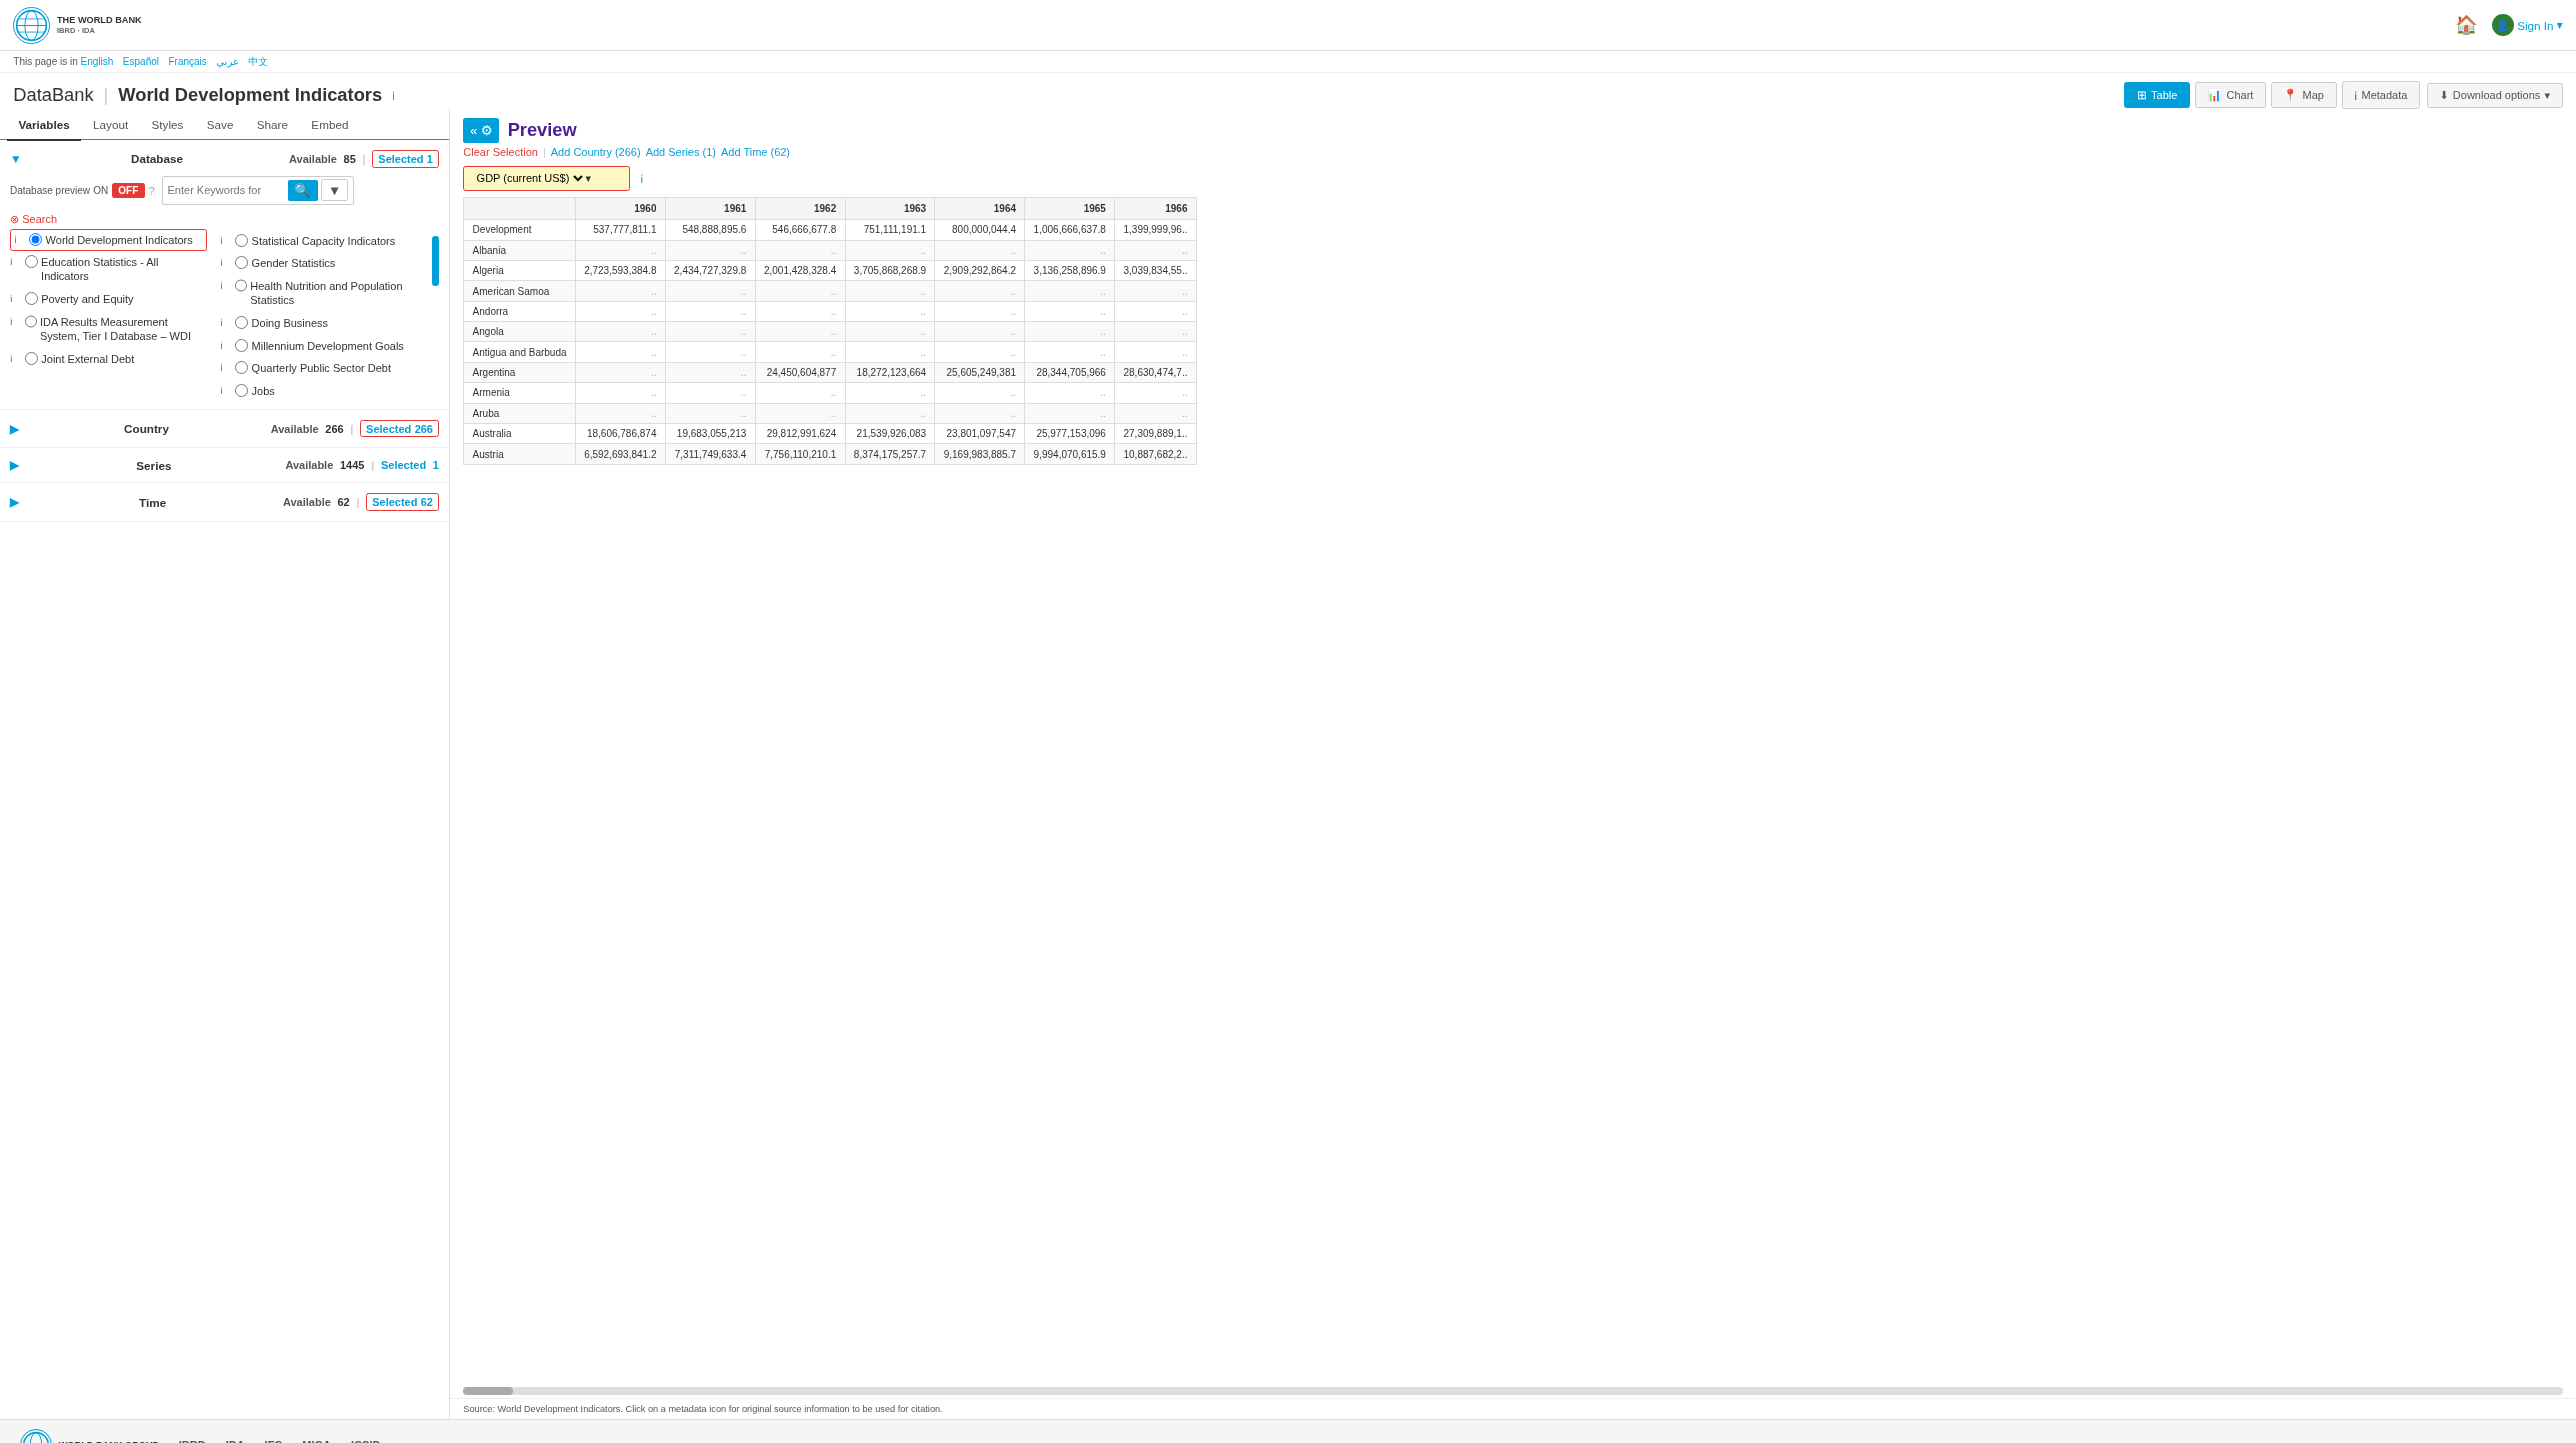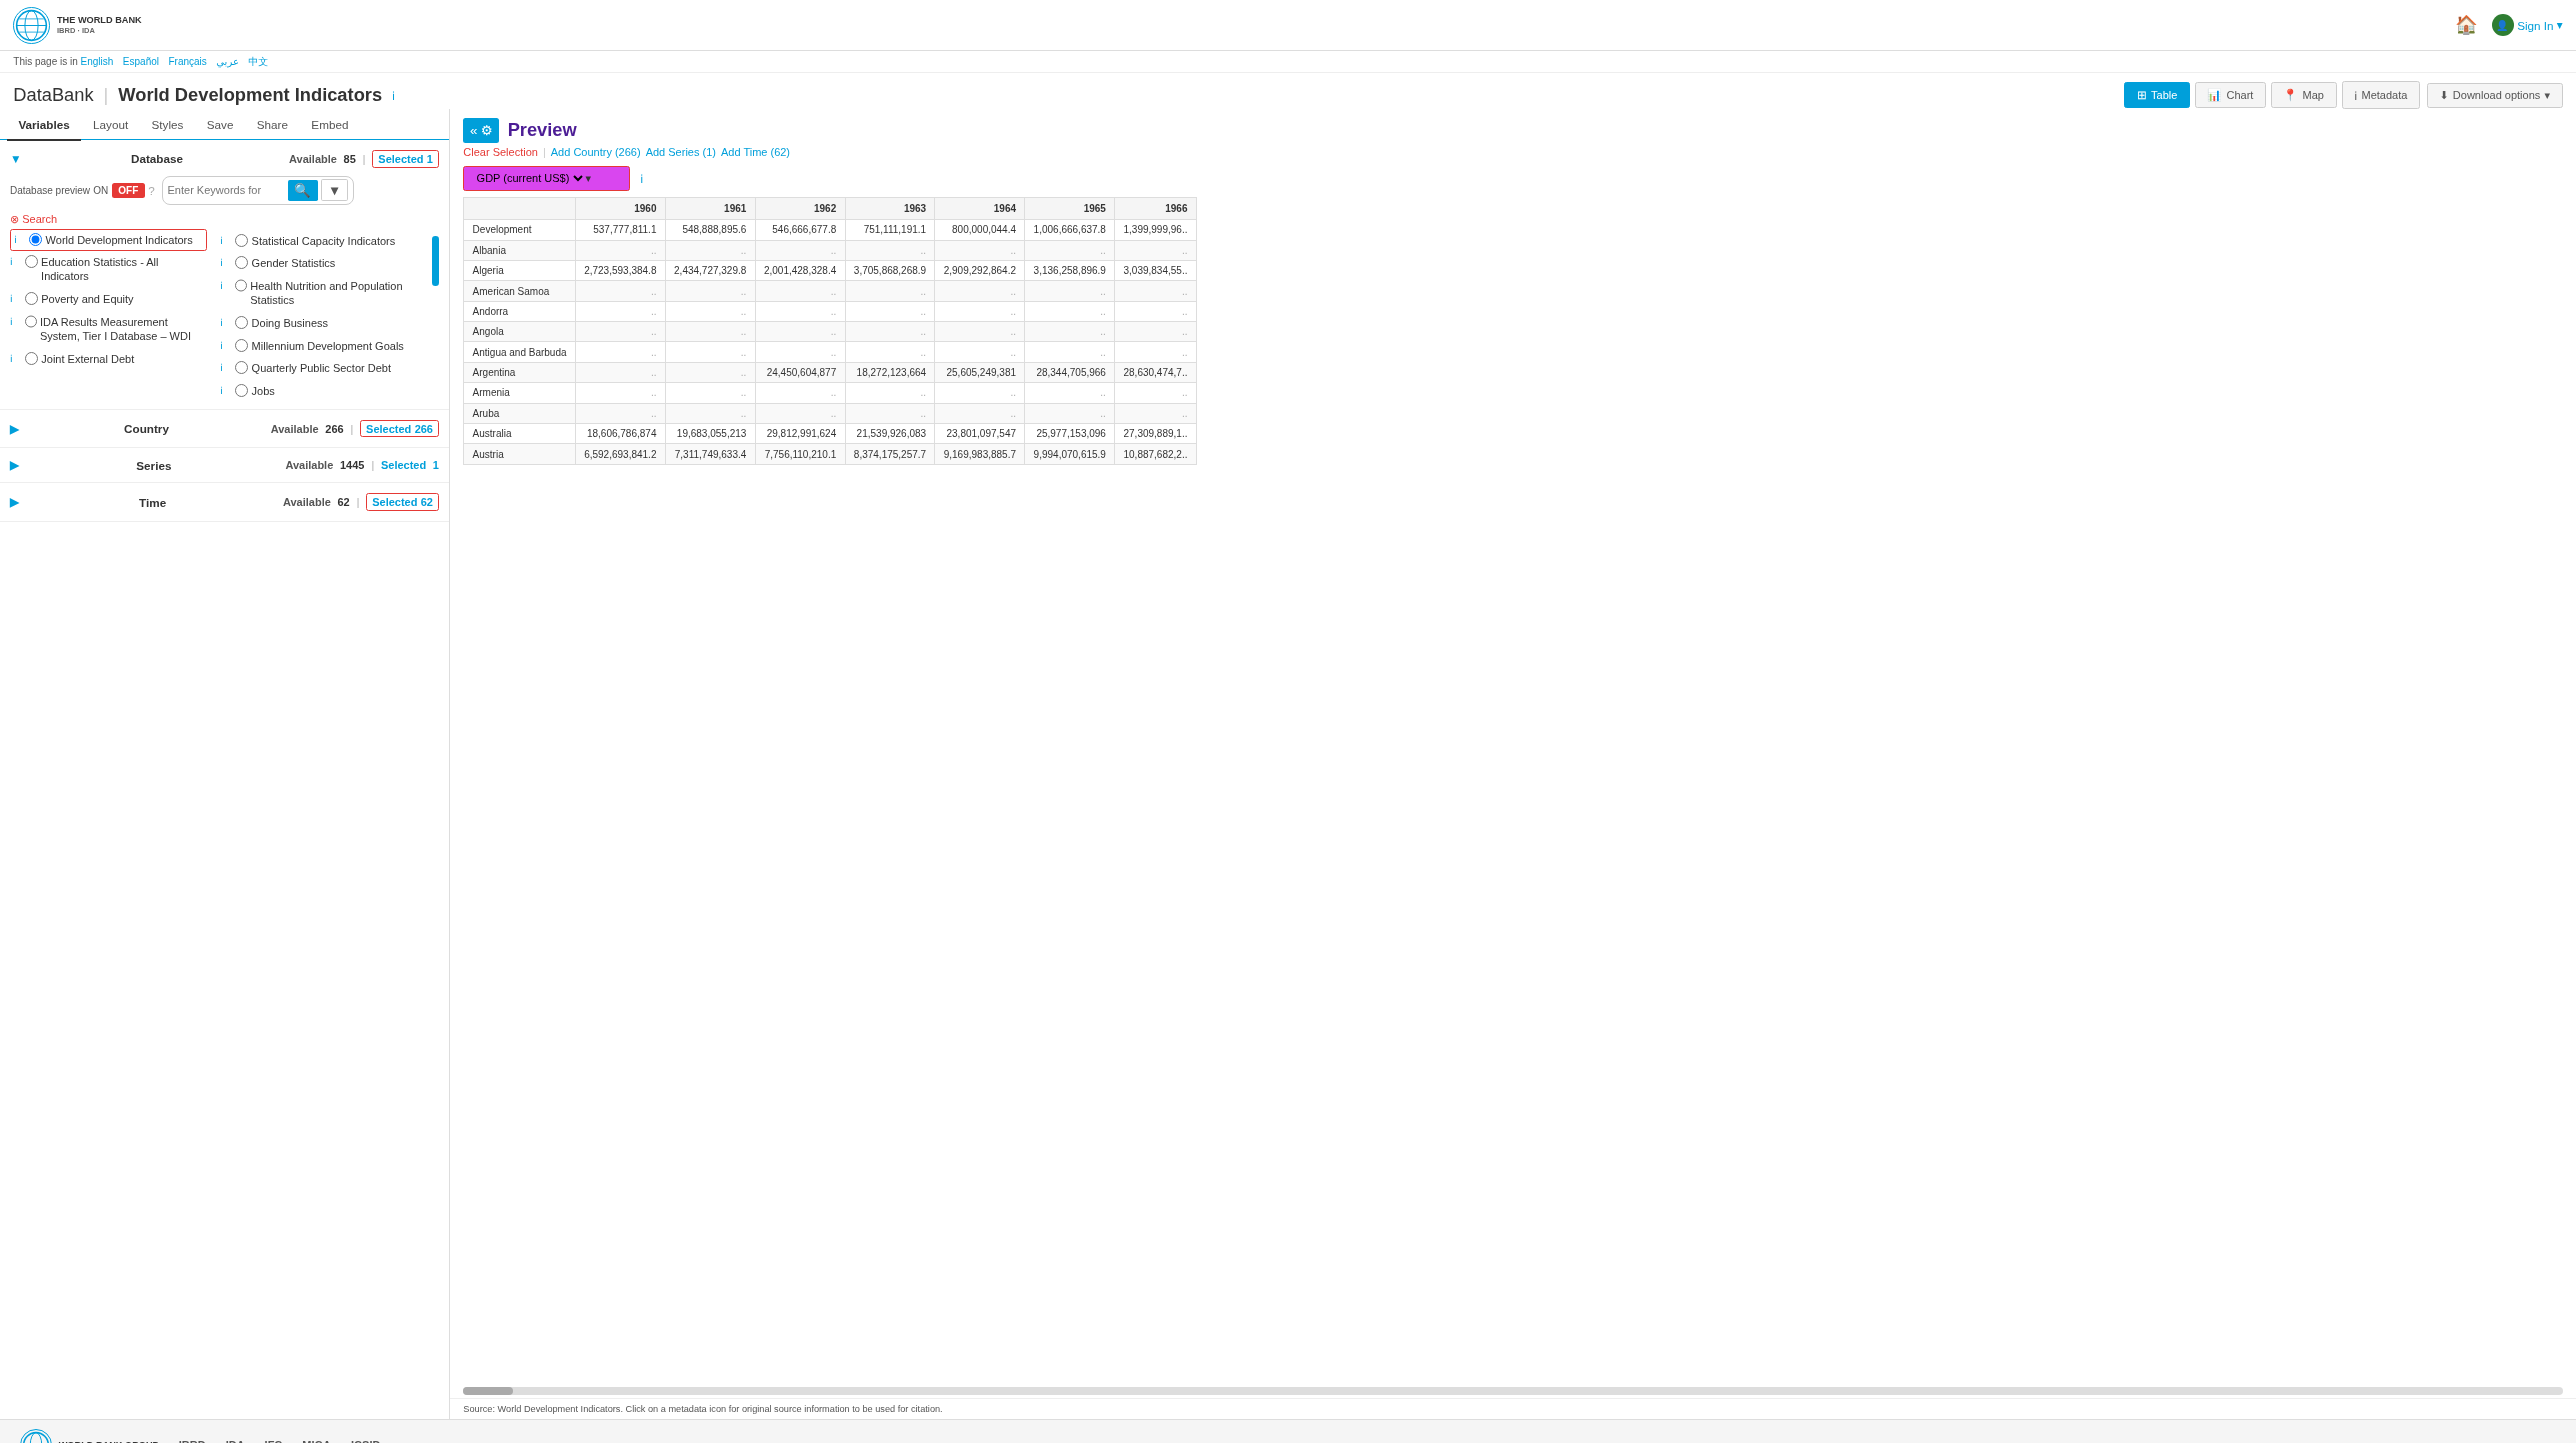--- a/index.html
+++ b/index.html
@@ -91,21 +91,21 @@
 
     
     .db-controls { display: flex; align-items: center; gap: 6.7px; padding: 5px 0; flex-wrap: wrap; }
     .toggle-group { display: flex; align-items: center; gap: 3.3px; font-size: 10px; }
     .toggle-off {
       background: #e53935; color: white; padding: 1.7px 6.7px; border-radius: 2.5px; font-size: 10px; font-weight: bold;
     }
     .toggle-on { color: #555; font-size: 10px; }
     .help-icon { color: #aaa; font-size: 11.7px; cursor: pointer; }
     .keyword-input {
-      display: flex; align-items: center; gap: 3.3px; border: 0.8px solid #ccc; border-radius: 8px; padding: 2.5px 5px;
+      display: flex; align-items: center; gap: 3.3px; border: 0.8px solid #ccc; border-radius: 2px; padding: 2.5px 5px;
     }
     .keyword-input input { border: none; outline: none; font-size: 11px; width: 117px; color: #aaa; }
     .search-btn { background: #009FDA; color: white; border: none; padding: 3.3px 6.7px; cursor: pointer; border-radius: 1.7px; }
     .filter-btn { background: none; border: 0.8px solid #ccc; padding: 2.5px 5.8px; cursor: pointer; border-radius: 1.7px; color: #555; }
 
     
     .db-list { max-height: 217px; overflow-y: auto; font-size: 11px; }
     .db-col { flex: 1; padding-right: 6.7px; }
     .db-item { display: flex; align-items: flex-start; gap: 3.3px; padding: 4.2px 0; line-height: 1.3; }
     .db-item .info-i { color: #009FDA; font-size: 10px; cursor: pointer; min-width: 11.7px; }
@@ -130,21 +130,21 @@
     .preview-title { font-size: 18.3px; font-weight: bold; color: #4c1d95; }
 
     .preview-actions { display: flex; align-items: center; gap: 5px; padding: 0 13.3px 5px 13.3px; font-size: 11px; }
     .clear-sel-btn { color: #e53935; cursor: pointer; background: none; border: none; font-size: 11px; }
     .action-link { color: #009FDA; cursor: pointer; background: none; border: none; font-size: 11px; }
     .action-sep { color: #ccc; }
 
     .gdp-dropdown-row { padding: 3.3px 13.3px 6.7px 13.3px; display: flex; align-items: center; gap: 6.7px; }
     .gdp-select {
       border: 1.7px solid #e53935; border-radius: 2.5px; padding: 4.2px 8.3px; font-size: 11px;
-      display: flex; align-items: center; gap: 0; cursor: pointer; background: #d946ef; min-width: 167px;
+      display: flex; align-items: center; gap: 0; cursor: pointer; background: #fef9c3; min-width: 167px;
     }
     .gdp-select select { border: none; outline: none; font-size: 11px; background: transparent; cursor: pointer; }
 
     
     .data-table-container { flex: 1; overflow: auto; padding: 0 13.3px; }
     table { border-collapse: collapse; width: max-content; }
     th {
       background: #f5f5f5; border: 0.8px solid #ddd;
       padding: 5px 8.3px; font-size: 10px; font-weight: bold; color: #333; text-align: right; white-space: nowrap;
     }

